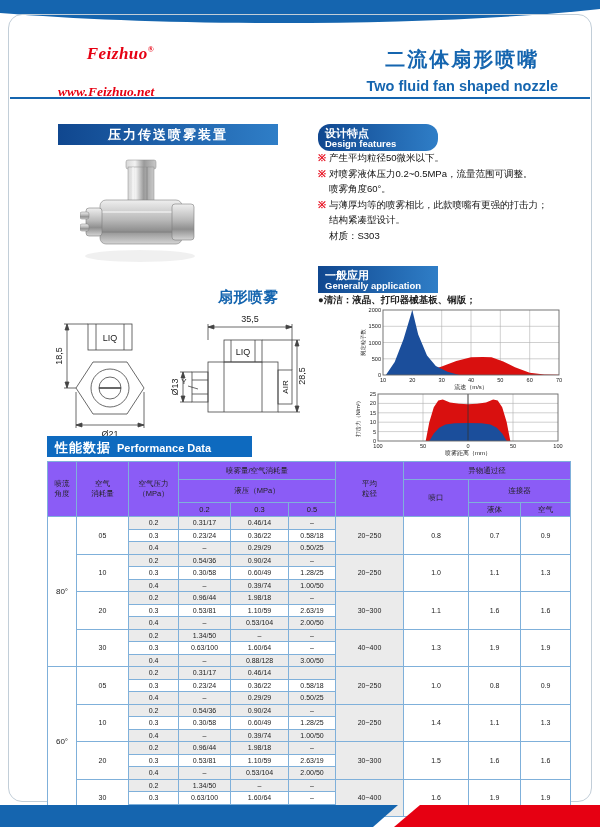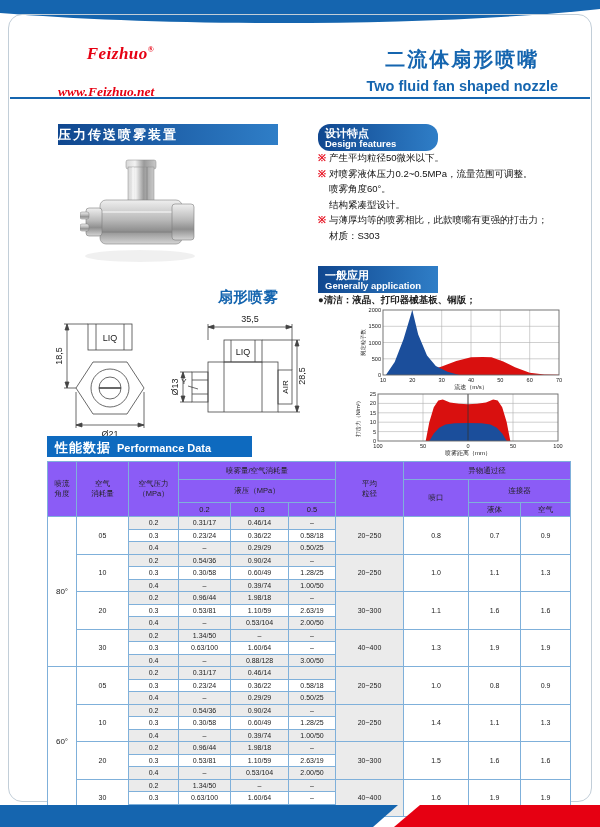--- a/index.html
+++ b/index.html
@@ -13,21 +13,21 @@
   .logo{font-size:17px;font-weight:bold;font-style:italic;letter-spacing:.5px;}
   .logo sup{font-size:8px;}
   .website{font-size:13.5px;font-weight:bold;font-style:italic;margin-top:20px;}
   .title-area{position:absolute;right:42px;top:46px;text-align:center;color:#1565af;}
   .title-zh{font-size:20px;font-weight:bold;letter-spacing:2px;}
   .title-en{font-size:14.5px;font-weight:bold;margin-top:5px;}
   .divider{position:absolute;left:10px;right:10px;top:97px;height:2px;background:#1565af;}
   
   .sec-box{background:linear-gradient(90deg,#10478f,#2f7ec7);color:#fff;}
   .left-title{position:absolute;left:58px;top:124px;width:220px;height:21px;
-              text-align:left;line-height:21px;font-size:13px;font-weight:bold;letter-spacing:2px;}
+              text-align:center;line-height:21px;font-size:13px;font-weight:bold;letter-spacing:2px;}
   .feat-box{position:absolute;left:318px;top:124px;width:120px;height:27px;padding:3px 0 0 7px;box-sizing:border-box;border-radius:12px;}
   .app-box{position:absolute;left:318px;top:266px;width:120px;height:27px;padding:3px 0 0 7px;box-sizing:border-box;}
   .box-zh{font-size:11px;font-weight:bold;line-height:1.1;}
   .box-en{font-size:9.5px;font-weight:bold;line-height:1.15;}
   
   .photo{position:absolute;left:80px;top:156px;}
   .caption{position:absolute;left:58px;top:288px;width:220px;text-align:right;
            color:#1565af;font-weight:bold;font-size:15px;}
   .drawing{position:absolute;left:38px;top:310px;}
   .drawing text{font-family:"Liberation Sans",sans-serif;}
@@ -182,22 +182,22 @@
 
   <div class="feat-box sec-box">
     <div class="box-zh">设计特点</div>
     <div class="box-en">Design features</div>
   </div>
 
   <div class="features">
     <div><span class="mk">※</span><span>产生平均粒径50微米以下。</span></div>
     <div><span class="mk">※</span><span>对喷雾液体压力0.2~0.5MPa，流量范围可调整。</span></div>
     <div><span class="mk"></span><span>喷雾角度60°。</span></div>
+    <div><span class="mk">※</span><span>与薄厚均等的喷雾相比，此款喷嘴有更强的打击力；</span></div>
     <div><span class="mk"></span><span>结构紧凑型设计。</span></div>
-    <div><span class="mk">※</span><span>与薄厚均等的喷雾相比，此款喷嘴有更强的打击力；</span></div>
     <div><span class="mk"></span><span>材质：S303</span></div>
   </div>
 
   <div class="app-box sec-box">
     <div class="box-zh">一般应用</div>
     <div class="box-en">Generally application</div>
   </div>
 
   <div class="app-bullet">●清洁：液晶、打印器械基板、铜版；</div>
 

